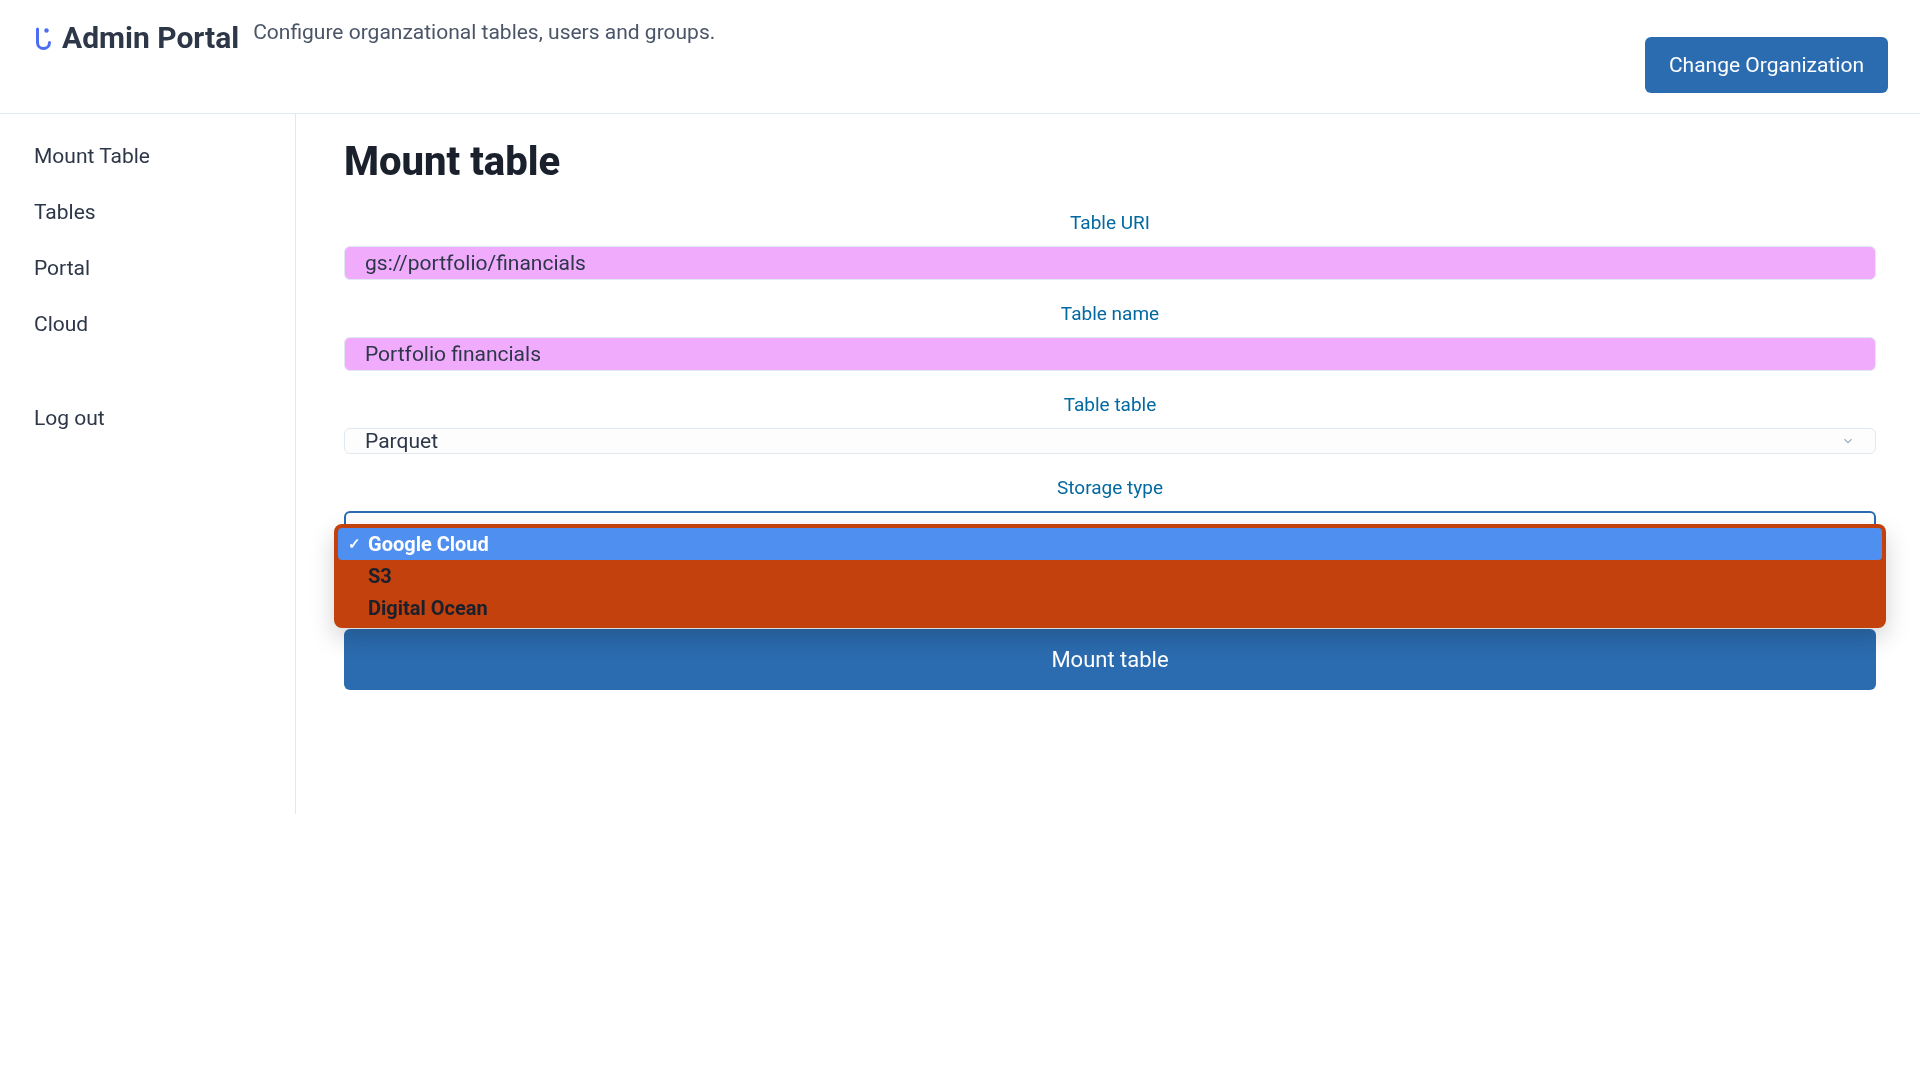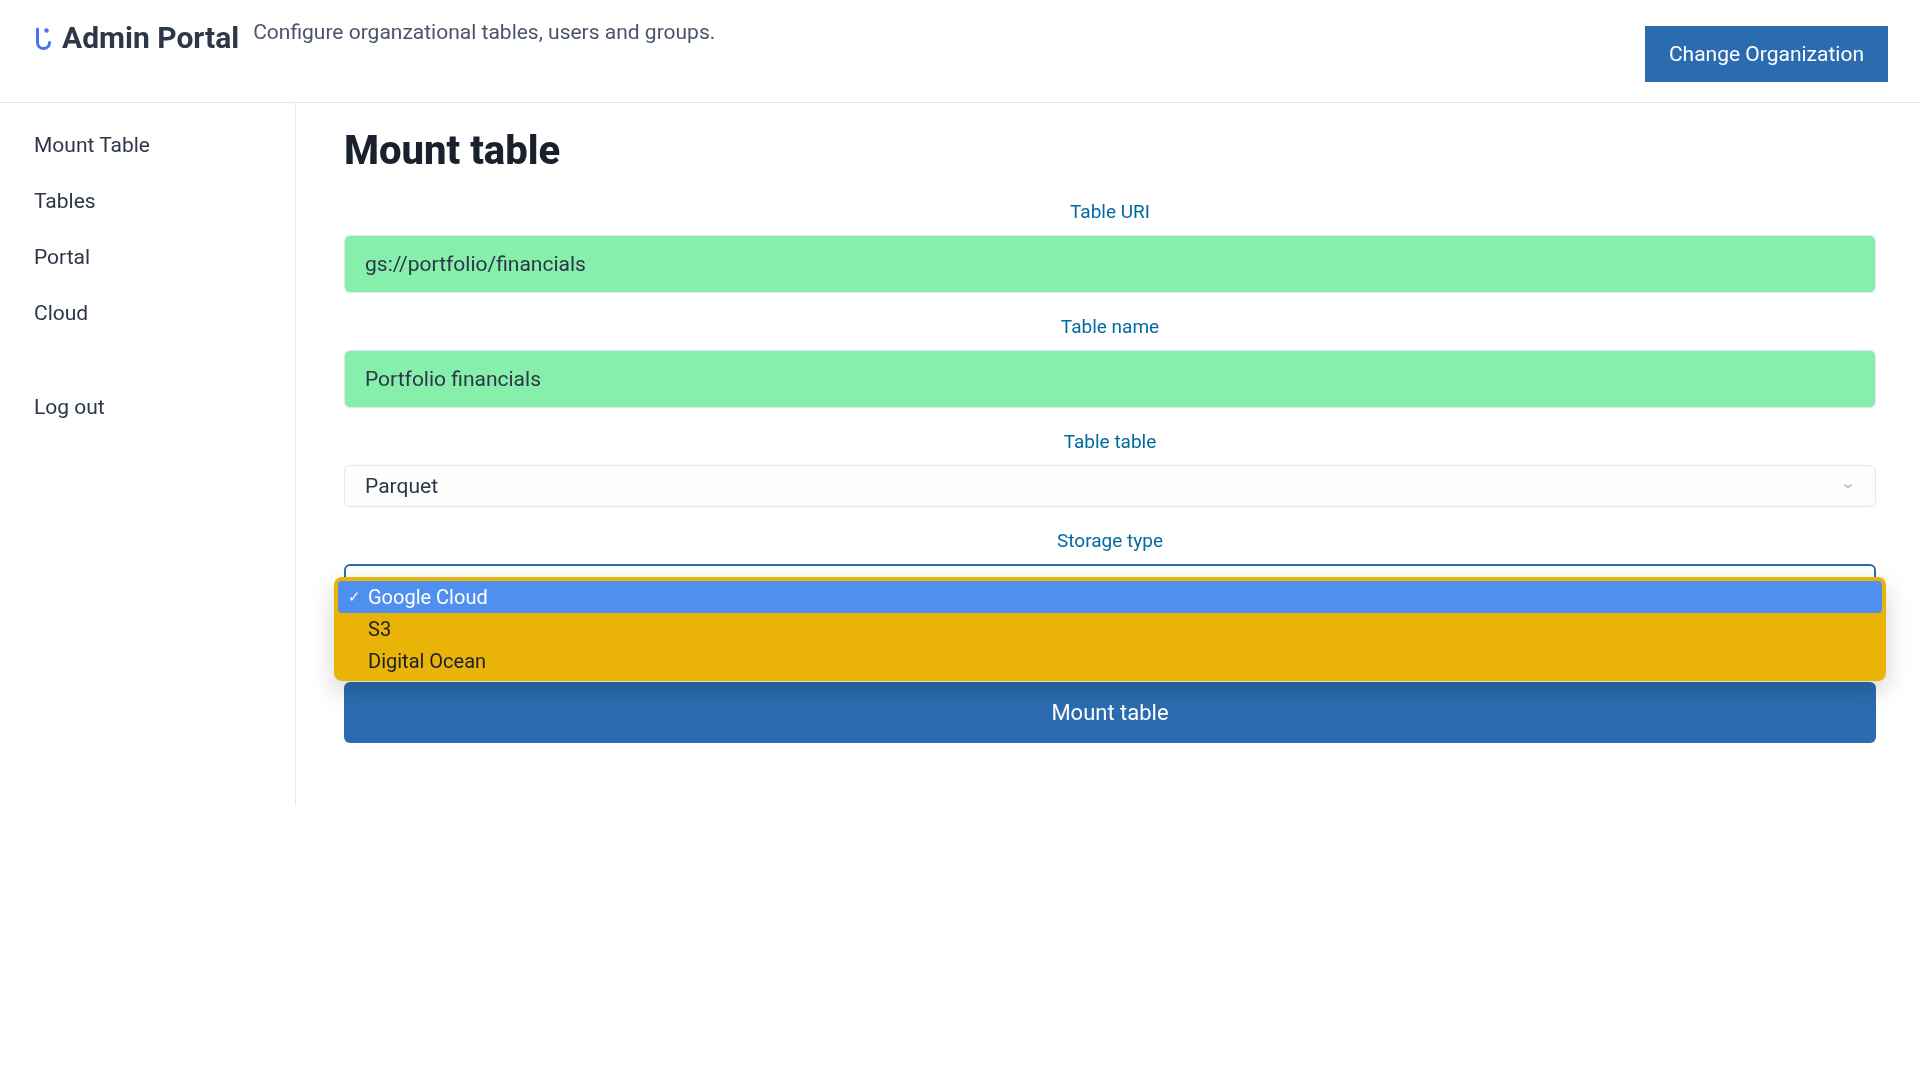--- a/index.html
+++ b/index.html
@@ -43,23 +43,23 @@
     .subtitle {
       font-size: 21px;
       color: #4a5568;
     }
     .change-org-btn {
       background: #2b6cb0;
       color: #fff;
       border: none;
       font-size: 21px;
       padding: 16px 24px;
-      border-radius: 0;
-      cursor: pointer;
-      margin-top: 6px;
+      border-radius: 6px;
+      cursor: pointer;
+      margin-top: 17px;
     }
     .body-area {
       display: flex;
     }
     .sidebar {
       width: 296px;
       border-right: 1px solid #e2e8f0;
       padding: 30px 0 0 0;
       display: flex;
       flex-direction: column;
@@ -93,34 +93,34 @@
       font-size: 19px;
       color: #0369a1;
       margin-bottom: 12px;
       display: block;
       text-align: center;
     }
     .text-input {
       width: 100%;
       border: 1px solid #e2e8f0;
       border-radius: 6px;
-      padding: 16px 20px;
-      font-size: 21px;
-      color: #2d3748;
-      background: #86efac;
+      padding: 4px 20px;
+      font-size: 21px;
+      color: #2d3748;
+      background: #f0abfc;
     }
     .select-wrap {
       position: relative;
       width: 100%;
     }
     .select-display {
       width: 100%;
       border: 1px solid #e2e8f0;
       border-radius: 6px;
-      padding: 8px 20px;
+      padding: 0 20px;
       font-size: 21px;
       color: #2d3748;
       background: #fdfdfd;
       display: flex;
       justify-content: space-between;
       align-items: center;
       cursor: pointer;
     }
     .chevron {
       color: #a0aec0;
@@ -133,25 +133,26 @@
       border: 2px solid #2b6cb0;
       border-radius: 6px;
       height: 60px;
       background: #fff;
     }
     .dropdown-popup {
       position: absolute;
       left: -10px;
       right: -10px;
       top: 18px;
-      background: #eab308;
+      background: #c2410c;
       border-radius: 8px;
       padding: 4px;
       box-shadow: 0 10px 25px rgba(0,0,0,0.18);
       z-index: 50;
+      font-weight: bold;
     }
     .dropdown-option {
       padding: 4px 16px 4px 30px;
       font-size: 20px;
       color: #1a202c;
       cursor: pointer;
       position: relative;
       border-radius: 4px;
     }
     .dropdown-option.selected {

